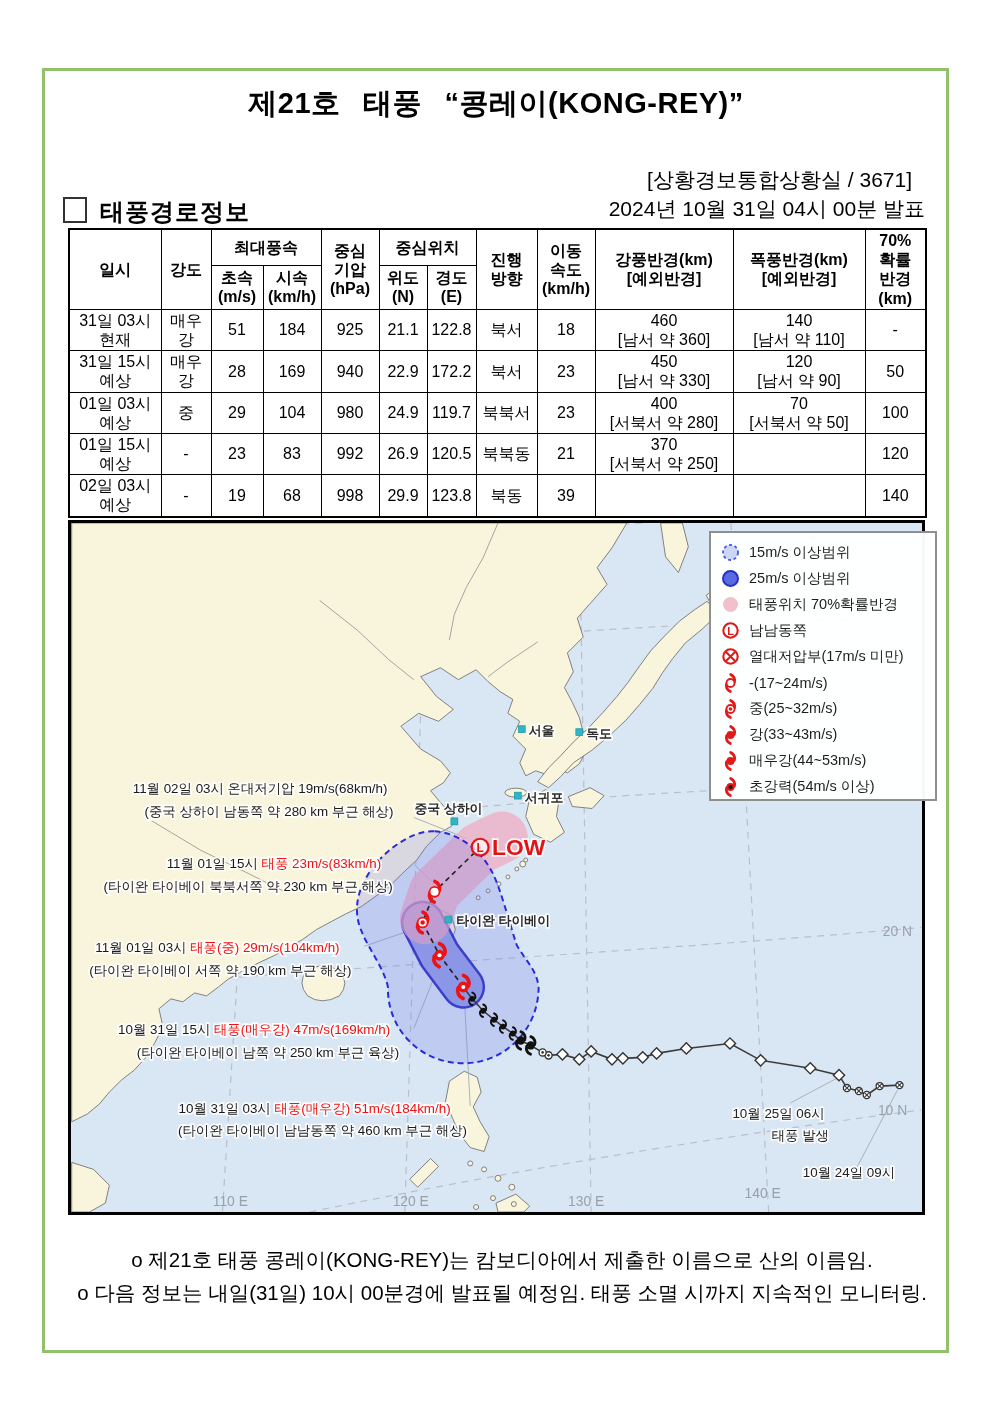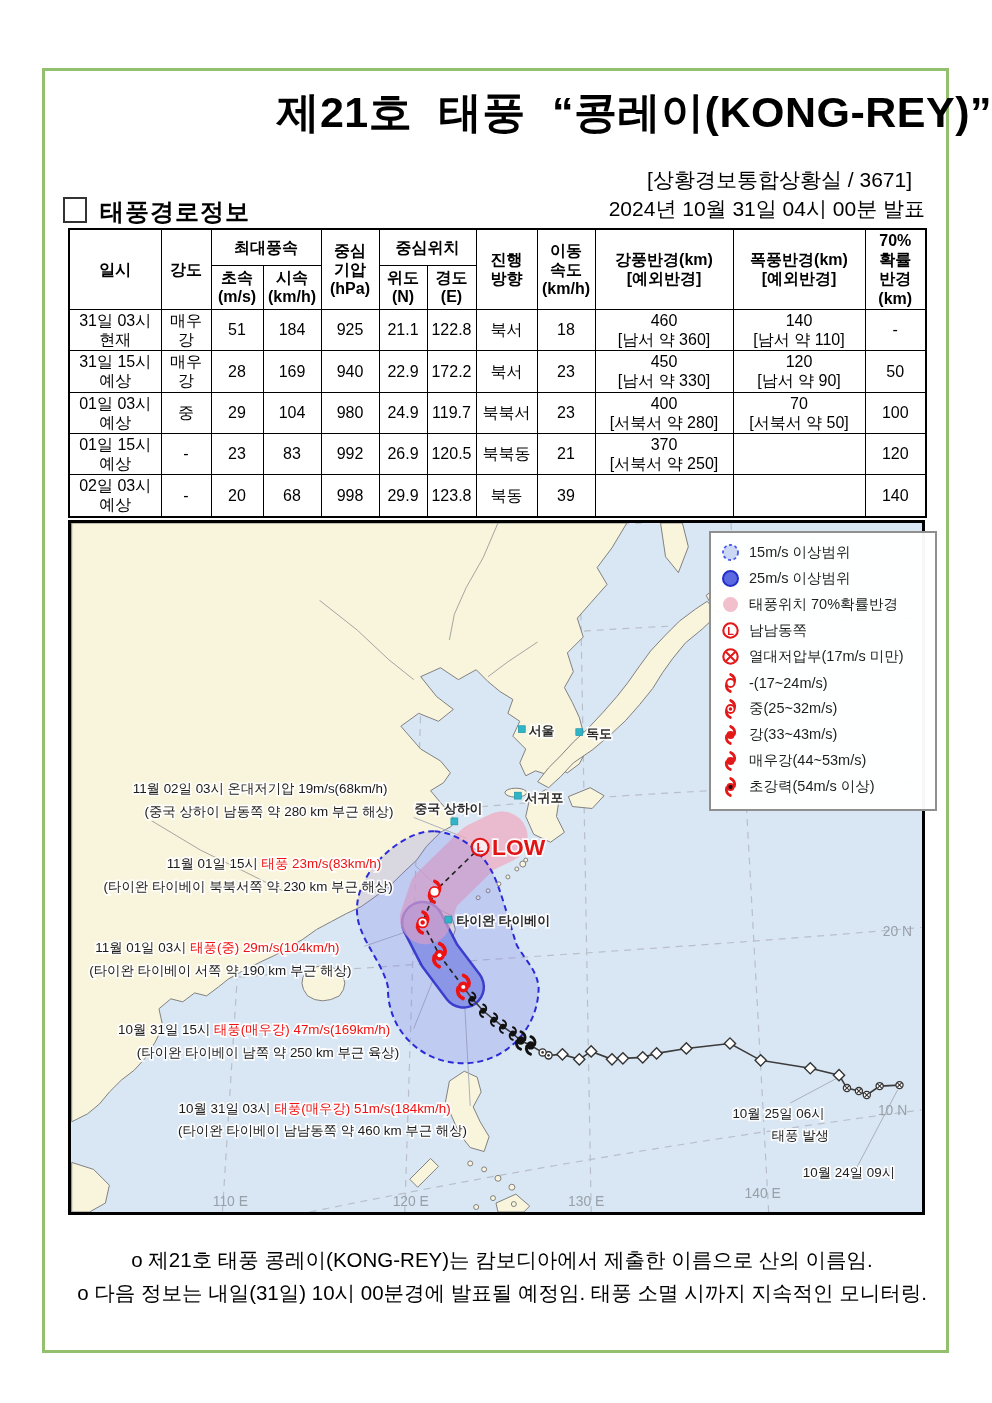--- a/index.html
+++ b/index.html
@@ -1,32 +1,32 @@
 <!DOCTYPE html>
 <html><head>
 <meta charset="utf-8">
 <style>
   html,body{margin:0;padding:0;background:#fff;}
   body{width:992px;height:1403px;position:relative;font-family:"Liberation Sans",sans-serif;color:#000;overflow:hidden;}
   .page-border{position:absolute;left:42px;top:68px;width:901px;height:1279px;border:3px solid #93c06c;}
-  .title{position:absolute;left:0;right:0;top:84px;text-align:right;font-size:43px;font-weight:bold;word-spacing:14px;letter-spacing:0.5px;}
+  .title{position:absolute;left:0;right:0;top:84px;text-align:center;font-size:29px;font-weight:bold;word-spacing:14px;letter-spacing:0.5px;}
   .issuer{position:absolute;right:80px;top:166px;font-size:21px;margin-left:12px;}
   .issue-date{position:absolute;right:67px;top:195px;font-size:21px;}
   .section{position:absolute;left:63px;top:196px;display:flex;align-items:flex-start;gap:13px;}
   .checkbox{width:20px;height:22px;border:2px solid #333;background:#fff;margin-top:1px;}
   .section-label{font-size:24px;font-weight:bold;letter-spacing:1px;}
   table.fc{position:absolute;left:68px;top:228px;width:857px;border-collapse:collapse;table-layout:fixed;border:2.5px solid #000;}
   table.fc th,table.fc td{border:1.6px solid #000;text-align:center;vertical-align:middle;font-size:16px;line-height:1.2;white-space:pre-line;padding:1px 1px;font-weight:500;}
   table.fc thead th{font-weight:600;}
   table.fc thead tr.h1{height:36px;}
   table.fc thead tr.h2{height:44px;}
   table.fc tbody tr{height:40px;}
   .map{position:absolute;left:68px;top:520px;width:851px;height:689px;border:3px solid #000;background:#d9e6f3;}
   .map svg{display:block;font-family:"Liberation Sans",sans-serif;}
-  .legend{position:absolute;left:638px;top:8px;width:208px;background:rgba(255,255,255,0.97);border:2px solid #8f8f8f;padding:7px 7px 10px 9px;display:flex;flex-direction:column;gap:1px;}
+  .legend{position:absolute;left:638px;top:8px;width:208px;background:rgba(255,255,255,0.97);border:2px solid #8f8f8f;padding:7px 7px 0 9px;display:flex;flex-direction:column;gap:1px;}
   .lg-row{display:flex;align-items:center;gap:8px;height:25px;}
   .lg-ic{width:21px;height:21px;flex:0 0 21px;}
   .lg-ic svg{display:block;}
   .lg-lb{font-size:14.5px;color:#1e1e1e;white-space:nowrap;}
   .notes{position:absolute;left:72px;top:1243px;right:60px;text-align:center;}
   .note-line{font-size:20.5px;line-height:33px;color:#000;white-space:nowrap;}
 </style>
 </head>
 <body>
 
@@ -157,21 +157,21 @@
         <td>21</td>
         <td>370
 [서북서 약 250]</td>
         <td></td>
         <td>120</td>
       </tr>
       <tr>
         <td>02일 03시
 예상</td>
         <td>-</td>
-        <td>20</td>
+        <td>19</td>
         <td>68</td>
         <td>998</td>
         <td>29.9</td>
         <td>123.8</td>
         <td>북동</td>
         <td>39</td>
         <td></td>
         <td></td>
         <td>140</td>
       </tr>

